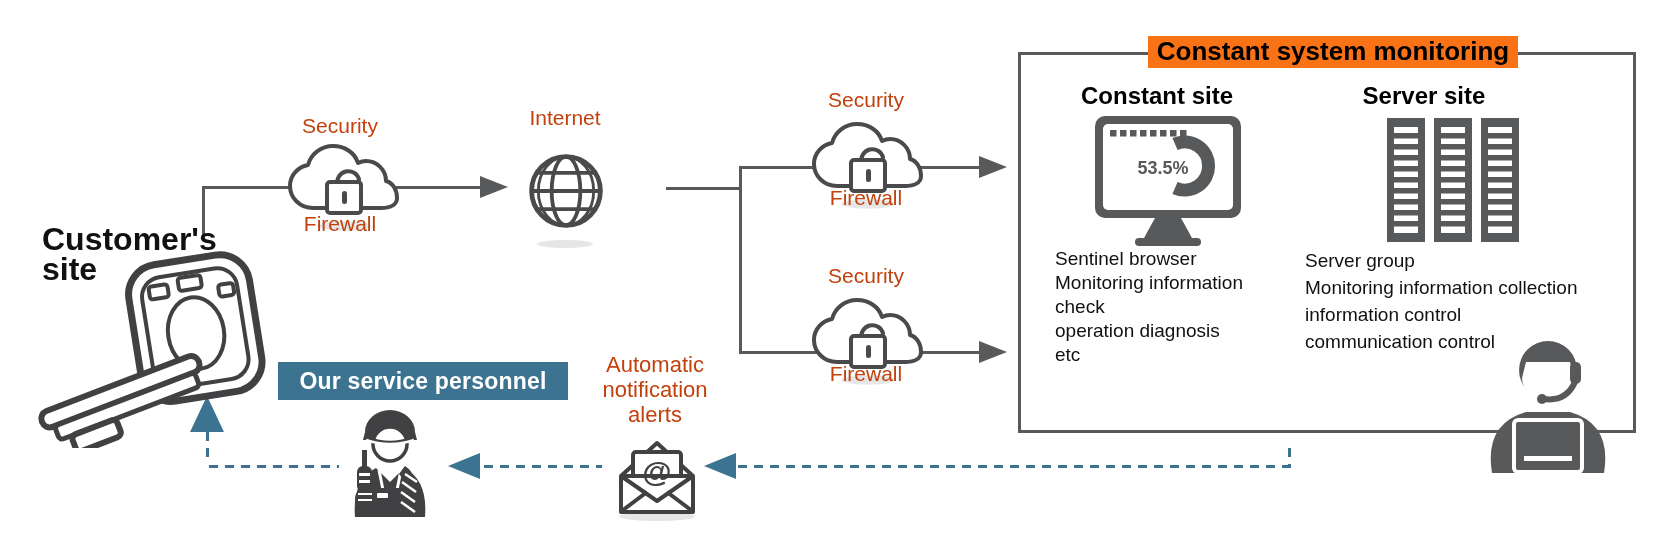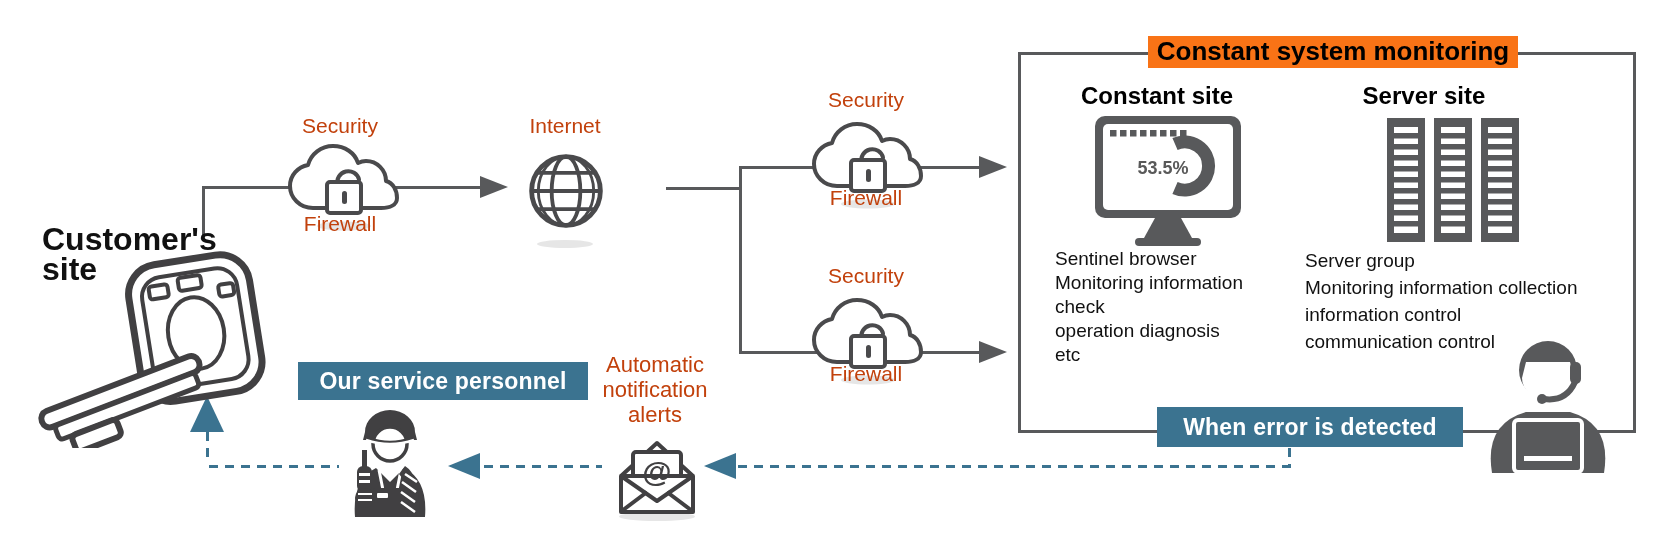--- a/index.html
+++ b/index.html
@@ -13,21 +13,21 @@
   .v-line{width:3px;background:#58595b;z-index:1;}
   .arrow-r{width:0;height:0;border-top:11px solid transparent;border-bottom:11px solid transparent;border-left:28px solid #58595b;z-index:1;}
   .arrow-l{width:0;height:0;border-top:13px solid transparent;border-bottom:13px solid transparent;border-right:32px solid #3b7390;z-index:2;}
   .arrow-u{width:0;height:0;border-left:17px solid transparent;border-right:17px solid transparent;border-bottom:36px solid #3b7390;z-index:2;}
   .dash-h{height:3px;background:repeating-linear-gradient(90deg,#3b7390 0 9px,transparent 9px 16px);z-index:1;}
   .dash-v{width:3px;background:repeating-linear-gradient(180deg,#3b7390 0 9px,transparent 9px 16px);z-index:1;}
   .icon{z-index:3;}
   .txt{z-index:4;}
   .badge{
     background:#3b7390;color:#ffffff;font-weight:bold;font-size:23px;
-    display:flex;align-items:center;justify-content:center;z-index:5;letter-spacing:.2px;margin-left:20px;
+    display:flex;align-items:center;justify-content:center;z-index:5;letter-spacing:.2px;
   }
   .heading{font-weight:bold;font-size:24px;color:#000;text-align:center;z-index:4;}
   .bodyline{font-size:19px;color:#111;white-space:nowrap;}
   .shadow{background:#e6e6e6;border-radius:50%;z-index:2;}
   #box{border:3px solid #58595b;z-index:0;}
   #box-title{background:#f97316;font-weight:bold;font-size:26px;color:#000;text-align:center;z-index:2;}
   #gauge-label{font-weight:bold;font-size:18px;color:#595959;text-align:center;z-index:4;}
   #customer-label{font-weight:bold;font-size:32px;line-height:30px;color:#111;z-index:4;}
   .alert-line{font-size:22px;line-height:25px;text-align:center;color:#c2410c;}
 </style>
@@ -75,21 +75,21 @@
   <div class="abs lbl txt" style="left:270px;top:114px;width:140px;">Security</div>
   <svg class="abs icon" style="left:282px;top:138px;" width="120" height="95" viewBox="0 0 120 95">
     <ellipse cx="62" cy="88" rx="27" ry="4.5" fill="#e6e6e6"></ellipse>
     <path d="M31 70 C 18 70 8 60 8 48 C 8 37 16 29 26 27 C 29 16 39 8 51 8 C 63 8 73 15 76 25 C 78 24 81 23 84 23 C 95 23 104 32 104 43 C 111 45 115 52 115 60 C 115 67 108 70 99 70 Z" fill="#fff" stroke="#4a4a4c" stroke-width="4" stroke-linejoin="round"></path>
     <path d="M53 44 a11 11 0 1 1 22 1" fill="#fff" stroke="#4a4a4c" stroke-width="4" fill-opacity="0" transform="rotate(-16 64 36)" stroke-linecap="round"></path>
     <rect x="45" y="44" width="34" height="31" rx="3" fill="#fff" stroke="#4a4a4c" stroke-width="4"></rect>
     <rect x="60" y="53" width="5" height="13" rx="2.5" fill="#4a4a4c"></rect>
   </svg>
   <div class="abs lbl txt" style="left:270px;top:212px;width:140px;">Firewall</div>
 
-  <div class="abs lbl txt" style="left:495px;top:114px;width:140px;">Internet</div>
+  <div class="abs lbl txt" style="left:495px;top:106px;width:140px;">Internet</div>
   <svg class="abs icon" style="left:523px;top:148px;" width="86" height="86" viewBox="0 0 90 90">
     <circle cx="45" cy="45" r="36" fill="#fff" stroke="#4a4a4c" stroke-width="5"></circle>
     <ellipse cx="45" cy="45" rx="15" ry="36" fill="none" stroke="#4a4a4c" stroke-width="4"></ellipse>
     <ellipse cx="45" cy="45" rx="29" ry="36" fill="none" stroke="#4a4a4c" stroke-width="3"></ellipse>
     <line x1="9" y1="45" x2="81" y2="45" stroke="#4a4a4c" stroke-width="4"></line>
     <line x1="15" y1="26" x2="75" y2="26" stroke="#4a4a4c" stroke-width="4"></line>
     <line x1="15" y1="64" x2="75" y2="64" stroke="#4a4a4c" stroke-width="4"></line>
   </svg>
   <div class="abs shadow" style="left:537px;top:240px;width:56px;height:8px;"></div>
 
@@ -191,21 +191,20 @@
       </g>
     </g>
   </svg>
   <div class="abs txt" style="left:1305px;top:247px;">
     <div class="bodyline" style="line-height:27px;">Server group</div>
     <div class="bodyline" style="line-height:27px;">Monitoring information collection</div>
     <div class="bodyline" style="line-height:27px;">information control</div>
     <div class="bodyline" style="line-height:27px;">communication control</div>
   </div>
 
-  <div class="abs badge" style="left:1137px;top:407px;width:306px;height:40px;">When error is detected</div>
 
   <svg class="abs" style="left:1472px;top:328px;z-index:6;" width="152" height="150" viewBox="0 0 152 150">
     <circle cx="76" cy="42" r="29" fill="#58595b"></circle>
     <path d="M50 50 a26 22 0 0 0 52 0 l-4 -16 h-44 z" fill="#fff"></path>
     <rect x="98" y="34" width="11" height="22" rx="5" fill="#58595b"></rect>
     <path d="M103 54 Q 94 74 72 71" fill="none" stroke="#58595b" stroke-width="6" stroke-linecap="round"></path>
     <circle cx="70" cy="71" r="5" fill="#58595b"></circle>
     <path d="M20 145 Q 12 96 54 84 L 98 84 Q 140 96 132 145 Z" fill="#58595b"></path>
     <rect x="42" y="92" width="68" height="52" rx="4" fill="#58595b" stroke="#fff" stroke-width="4"></rect>
     <rect x="52" y="128" width="48" height="5" fill="#fff"></rect>

